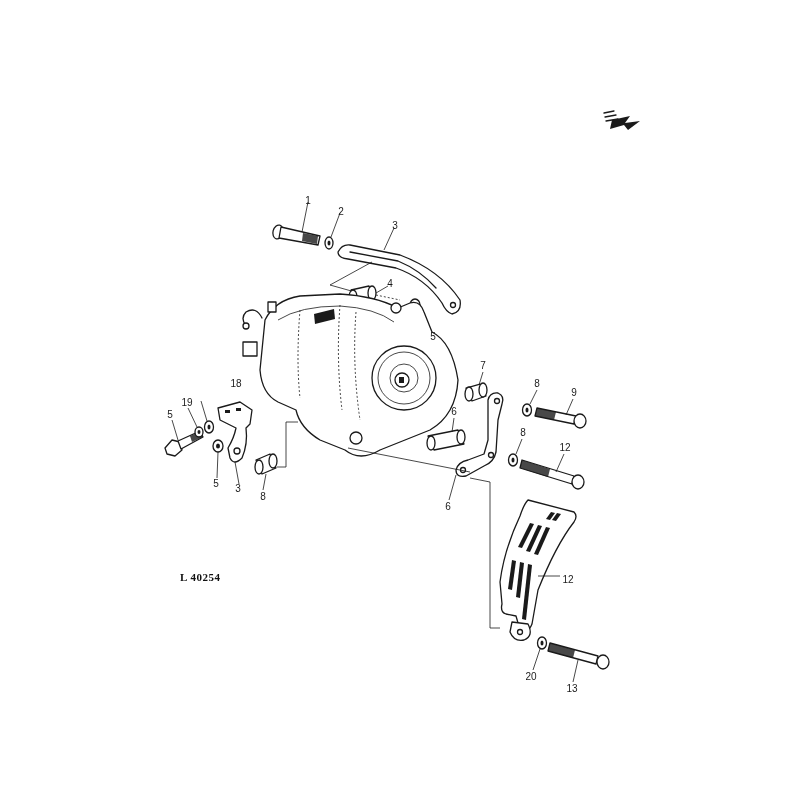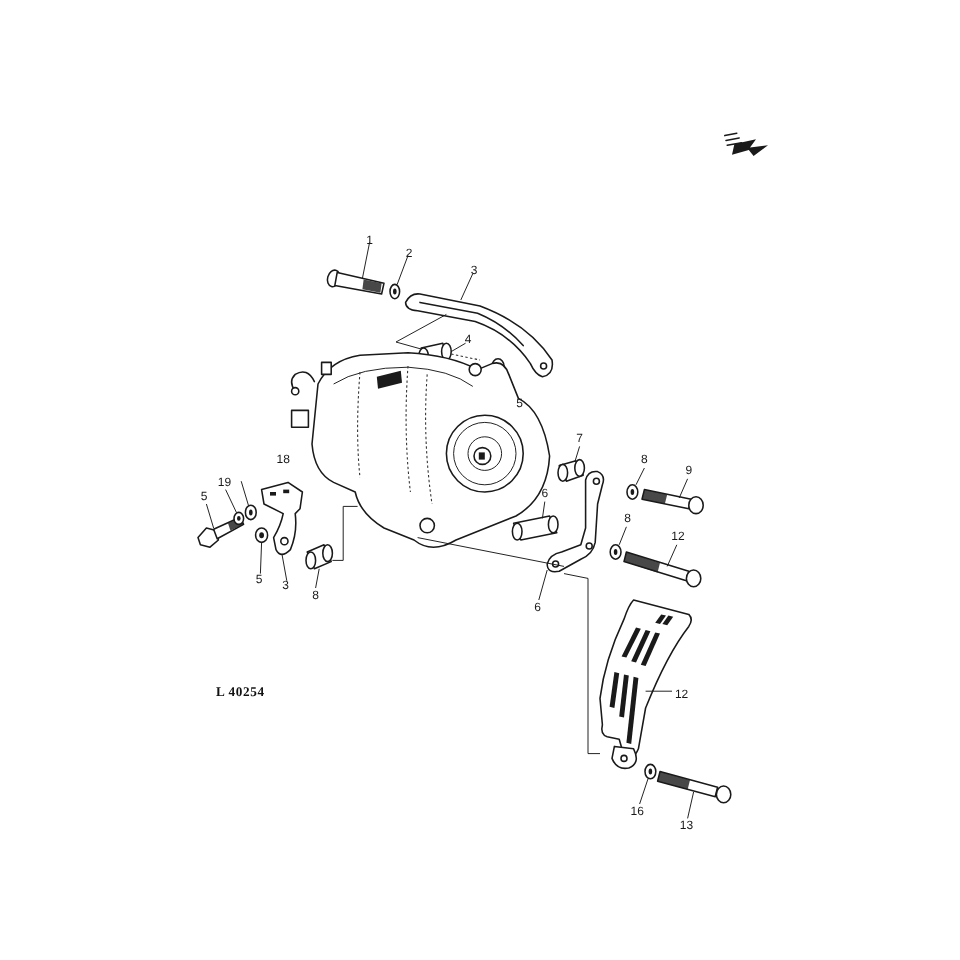--- a/index.html
+++ b/index.html
@@ -202,21 +202,21 @@
   <span class="callout" style="left:433px;top:337px;">5</span>
   <span class="callout" style="left:454px;top:412px;">6</span>
   <span class="callout" style="left:483px;top:366px;">7</span>
   <span class="callout" style="left:537px;top:384px;">8</span>
   <span class="callout" style="left:523px;top:433px;">8</span>
   <span class="callout" style="left:574px;top:393px;">9</span>
   <span class="callout" style="left:565px;top:448px;">12</span>
   <span class="callout" style="left:448px;top:507px;">6</span>
   <span class="callout" style="left:568px;top:580px;">12</span>
   <span class="callout" style="left:572px;top:689px;">13</span>
-  <span class="callout" style="left:531px;top:677px;">16</span>
+  <span class="callout" style="left:531px;top:677px;">20</span>
   <span class="callout" style="left:263px;top:497px;">8</span>
   <span class="callout" style="left:238px;top:489px;">3</span>
   <span class="callout" style="left:216px;top:484px;">5</span>
   <span class="callout" style="left:170px;top:415px;">5</span>
   <span class="callout" style="left:200px;top:384px;margin-left:36px;">18</span>
   <span class="callout" style="left:187px;top:403px;text-align:center;">19</span>
 </div>
 
 <div class="ref-code">L 40254</div>
 

